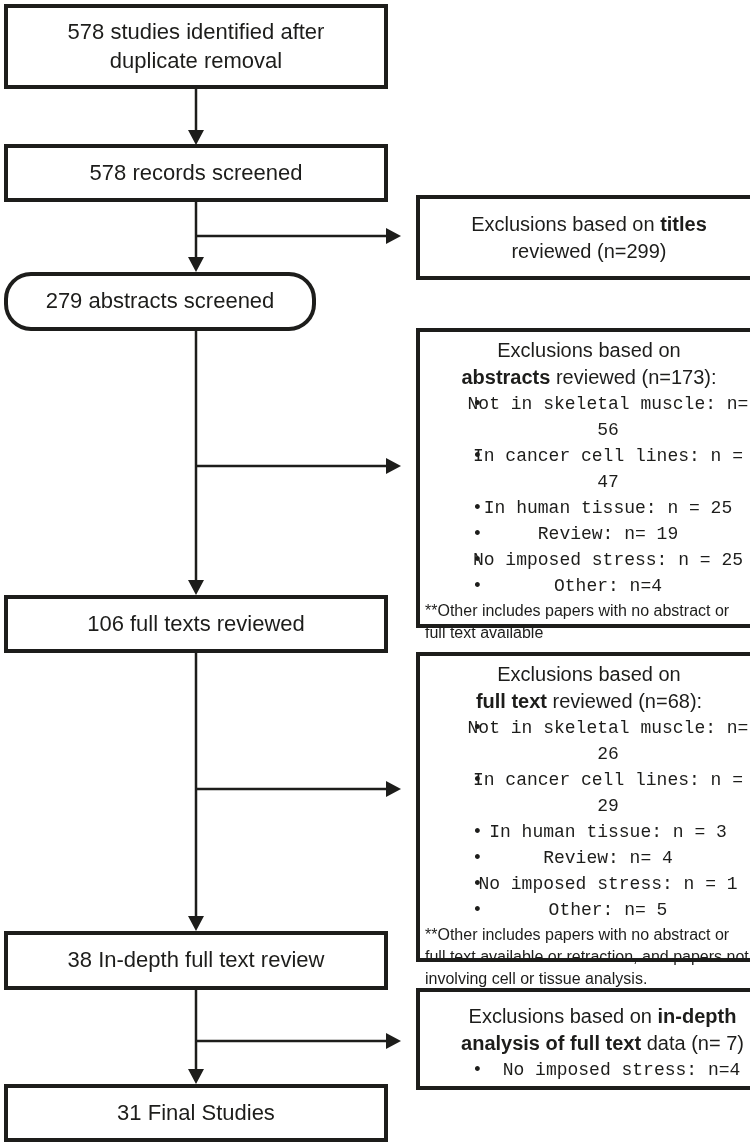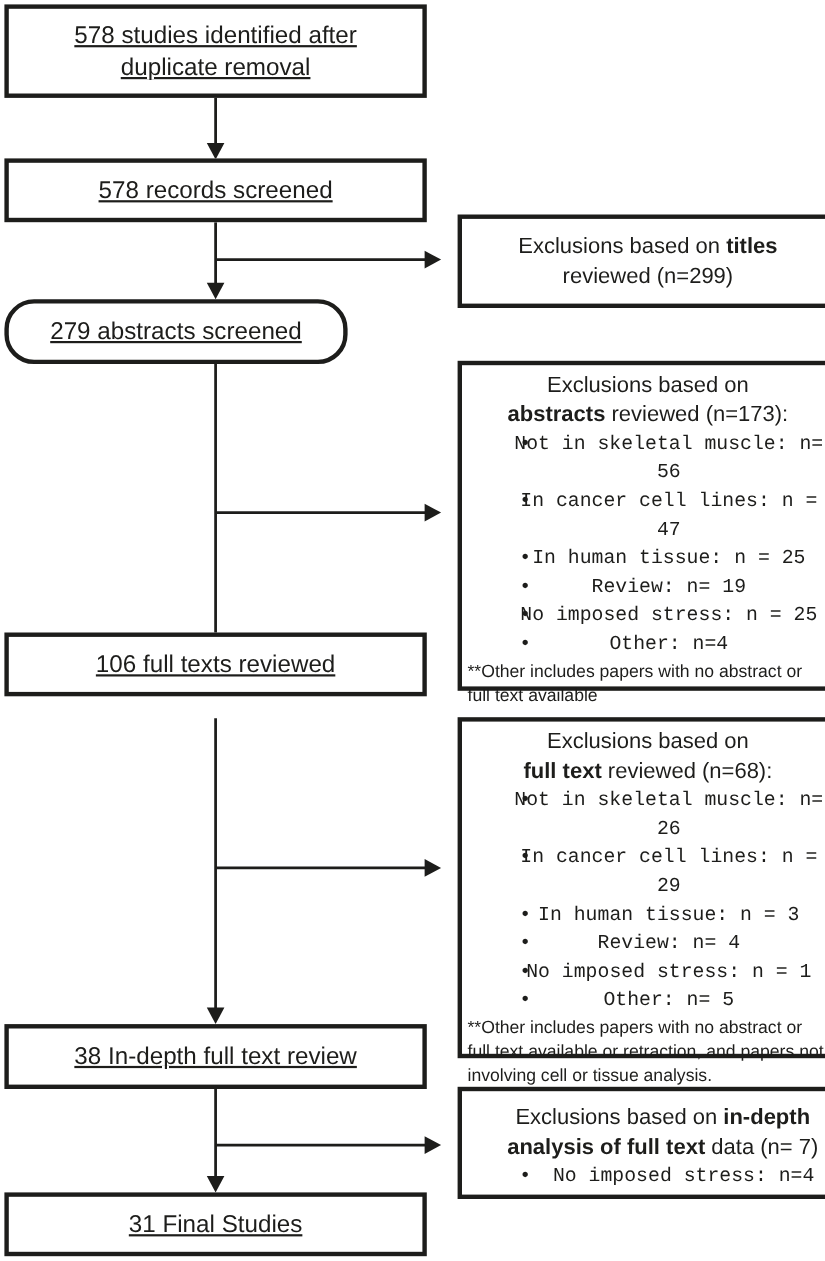--- a/index.html
+++ b/index.html
@@ -22,21 +22,20 @@
     box-sizing: border-box;
     border: 4px solid #1d1d1b;
     background: #ffffff;
     display: flex;
     align-items: center;
     justify-content: center;
     text-align: center;
     font-size: 22px;
     line-height: 1.3;
     padding: 2px 30px;
-    text-decoration: underline;
   }
   .ebox {
     position: absolute;
     box-sizing: border-box;
     border: 4px solid #1d1d1b;
     background: #ffffff;
     font-size: 20px;
     margin-left: 16px;
   }
   .ebox.centered {
@@ -132,21 +131,21 @@
   </div>
 
   <div class="fbox" style="left:4px; top:144px; width:384px; height:58px;">
     <span>578 records screened</span>
   </div>
 
   <div class="fbox" style="left:4px; top:272px; width:312px; height:59px;border-radius:27px;">
     <span>279 abstracts screened</span>
   </div>
 
-  <div class="fbox" style="left:4px; top:575px; width:384px; height:58px;">
+  <div class="fbox" style="left:4px; top:595px; width:384px; height:58px;">
     <span>106 full texts reviewed</span>
   </div>
 
   <div class="fbox" style="left:4px; top:931px; width:384px; height:59px;">
     <span>38 In-depth full text review</span>
   </div>
 
   <div class="fbox" style="left:4px; top:1084px; width:384px; height:58px;">
     <span>31 Final Studies</span>
   </div>

